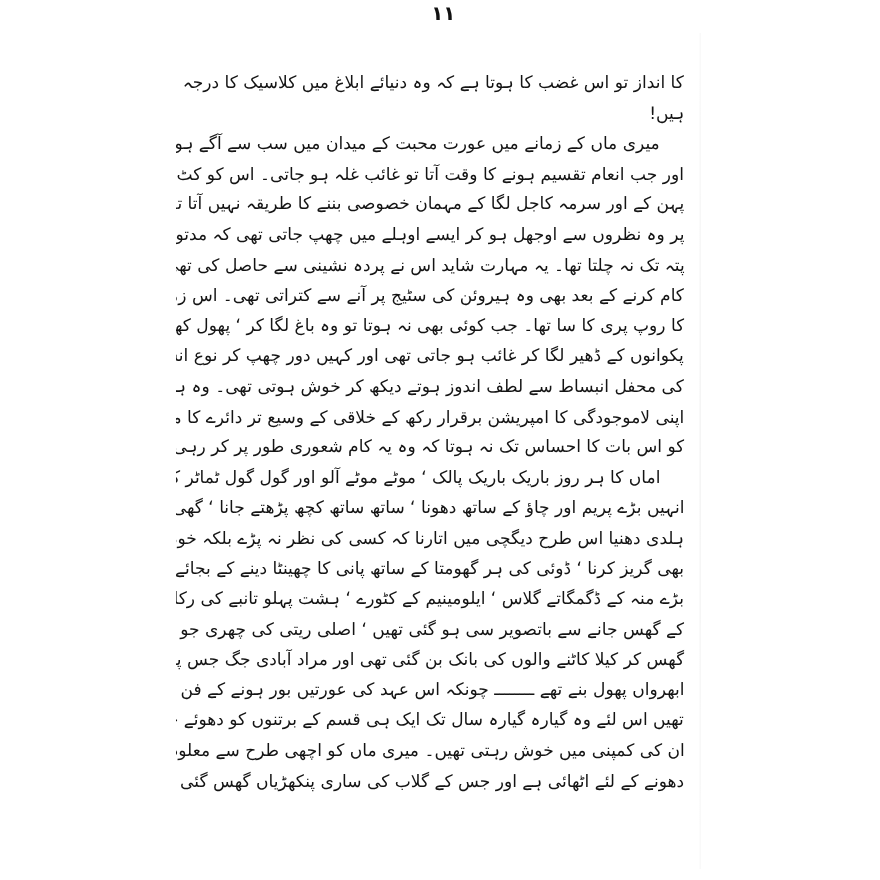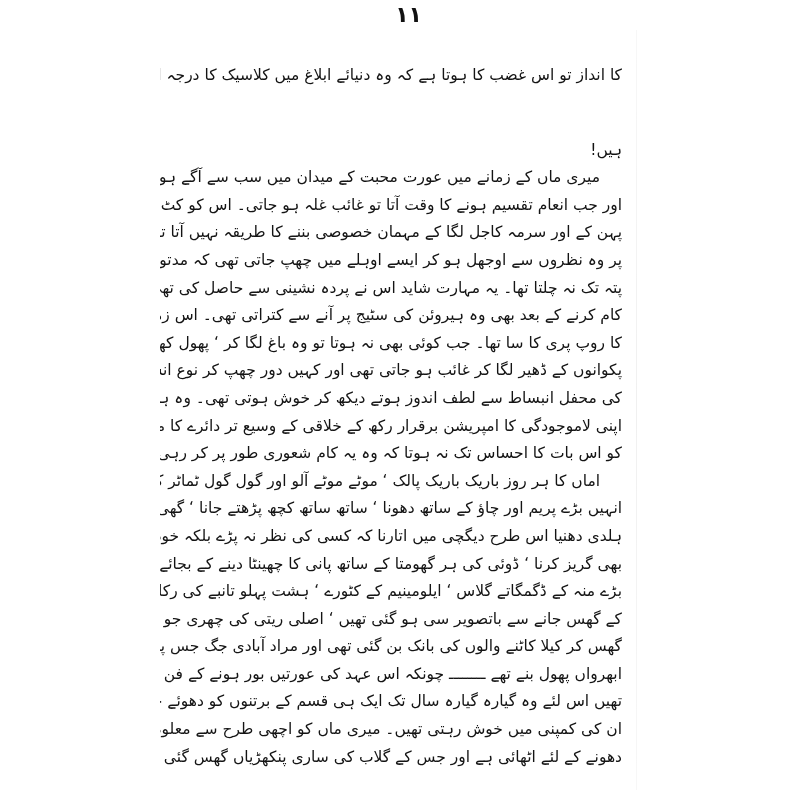--- a/index.html
+++ b/index.html
@@ -27,23 +27,23 @@
     top: 30px;
     width: 1px;
     height: 760px;
     background: linear-gradient(to bottom, rgba(0,0,0,0.03), rgba(0,0,0,0.06), rgba(0,0,0,0.03));
   }
   .page-number {
     position: absolute;
     left: 392px;
     top: 2px;
     width: 30px;
-    text-align: right;
+    text-align: left;
     font-family: "DejaVu Sans", sans-serif;
-    font-size: 22px;
+    font-size: 18px;
     font-weight: bold;
     color: #111;
     direction: rtl;
   }
   .text-block {
     position: absolute;
     left: 160px;
     top: 62px;
     width: 462px;
     direction: rtl;
@@ -55,21 +55,20 @@
     line-height: 27.6px;
     font-size: 15.5px;
     white-space: nowrap;
     overflow: hidden;
     text-align: justify;
     text-align-last: justify;
     direction: rtl;
   }
   .line.short {
     text-align-last: right;
-    margin-top: 47px;
   }
   .line.indent {
     padding-right: 22px;
   }
 </style>
 </head>
 <body>
 
 <div class="page">
   <div class="page-edge"></div>

